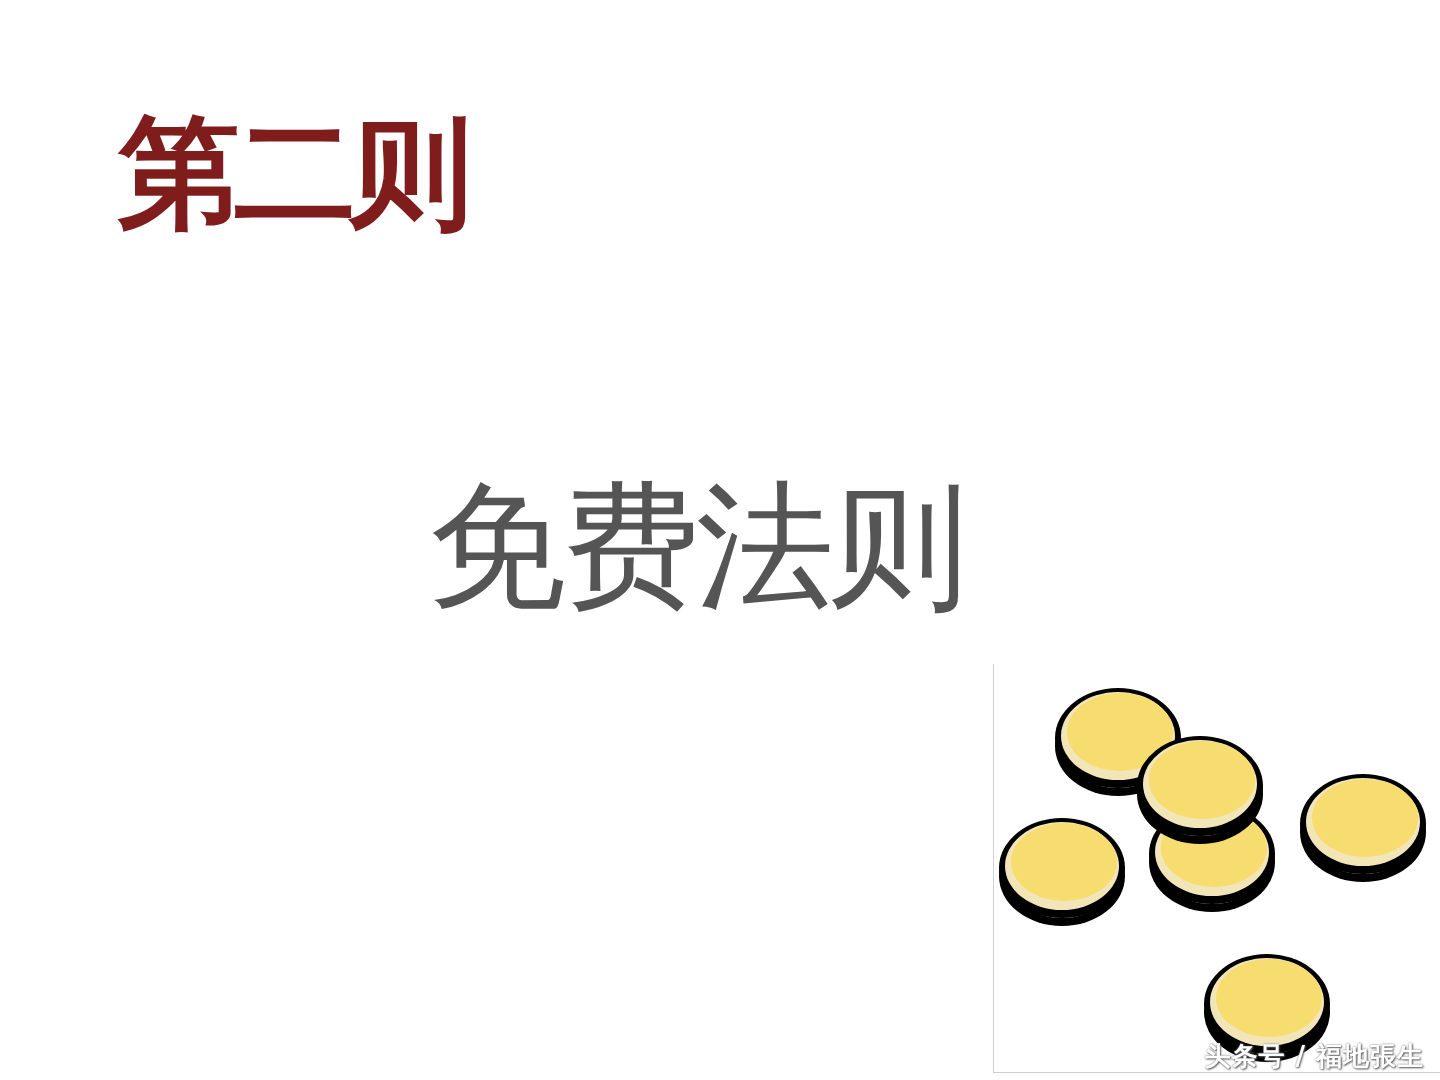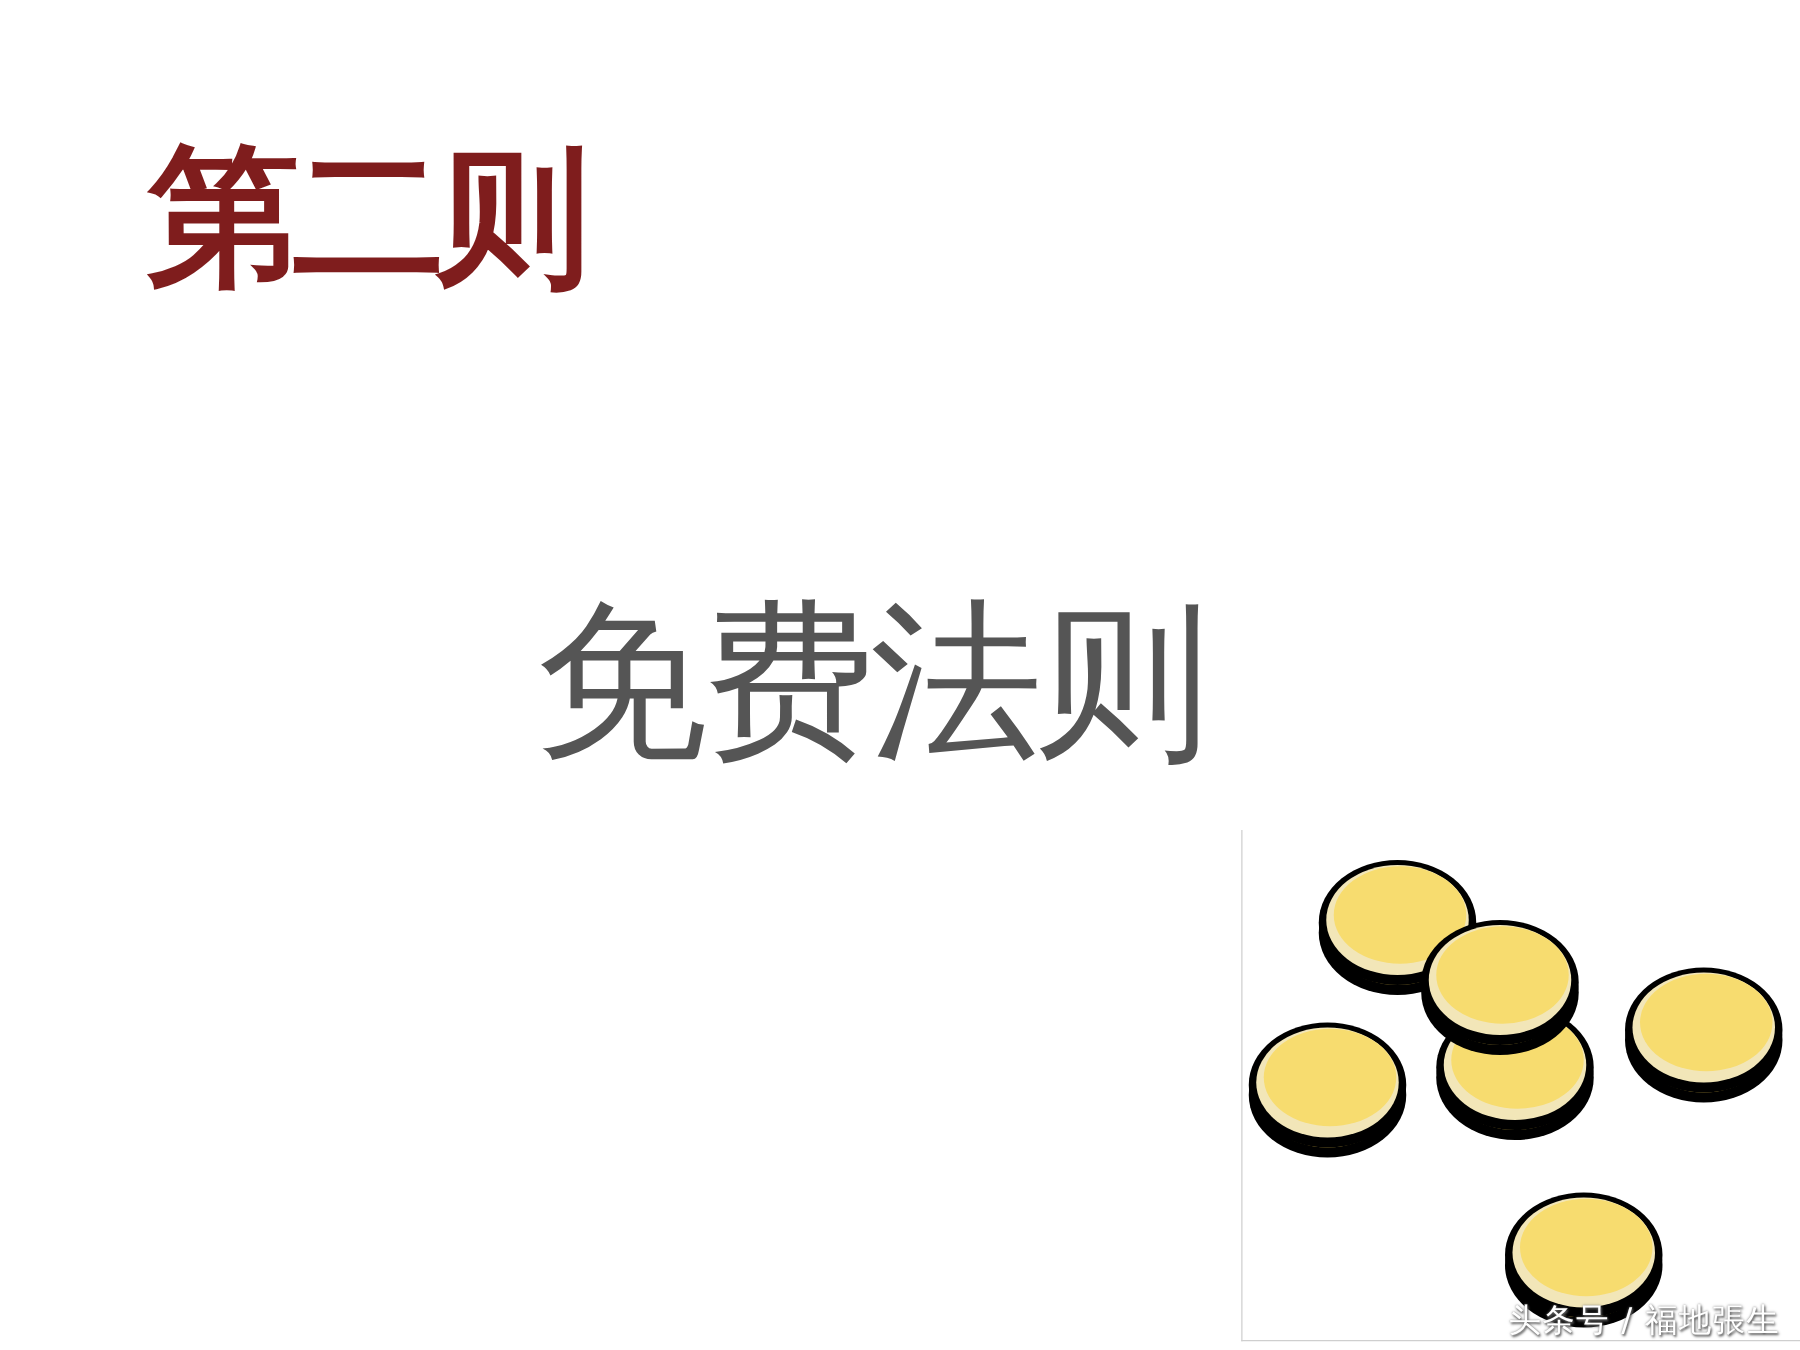--- a/index.html
+++ b/index.html
@@ -1,25 +1,25 @@
 <!DOCTYPE html>
 <html><head>
 <meta charset="utf-8">
 <style>
   html, body { margin:0; padding:0; }
   body { width:1440px; height:1080px; background:#ffffff; position:relative; overflow:hidden;
          font-family:"DejaVu Sans", sans-serif; }
   .title { position:absolute; left:118px; top:112px; font-size:122px; font-weight:bold; color:#7f1d1d;
            letter-spacing:-6px; line-height:1; }
-  .subtitle { position:absolute; left:428px; top:478px; font-size:138px; color:#555555; line-height:1; letter-spacing:-4px;font-family:Liberation Serif, serif; }
+  .subtitle { position:absolute; left:428px; top:478px; font-size:138px; color:#555555; line-height:1; letter-spacing:-4px; }
   .clip-frame { position:absolute; left:993px; top:664px; width:447px; height:408px;
                 border-left:1px solid #cfcfcf; border-bottom:1px solid #cfcfcf; }
   .coins { position:absolute; left:0; top:0; }
   .watermark { position:absolute; right:16px; bottom:6px; font-size:26px; color:#ffffff;
-               text-shadow: 0 0 2px #777, 1px 1px 2px #555; letter-spacing:1px; }
+               text-shadow: 0 0 2px #777, 1px 1px 2px #555; letter-spacing:1px;font-weight:bold; }
 </style>
 </head>
 <body>
 
 <div class="title">第二则</div>
 <div class="subtitle">免费法则</div>
 
 <div class="clip-frame">
   <svg class="coins" width="447" height="408" viewBox="0 0 447 408">
     <defs>

